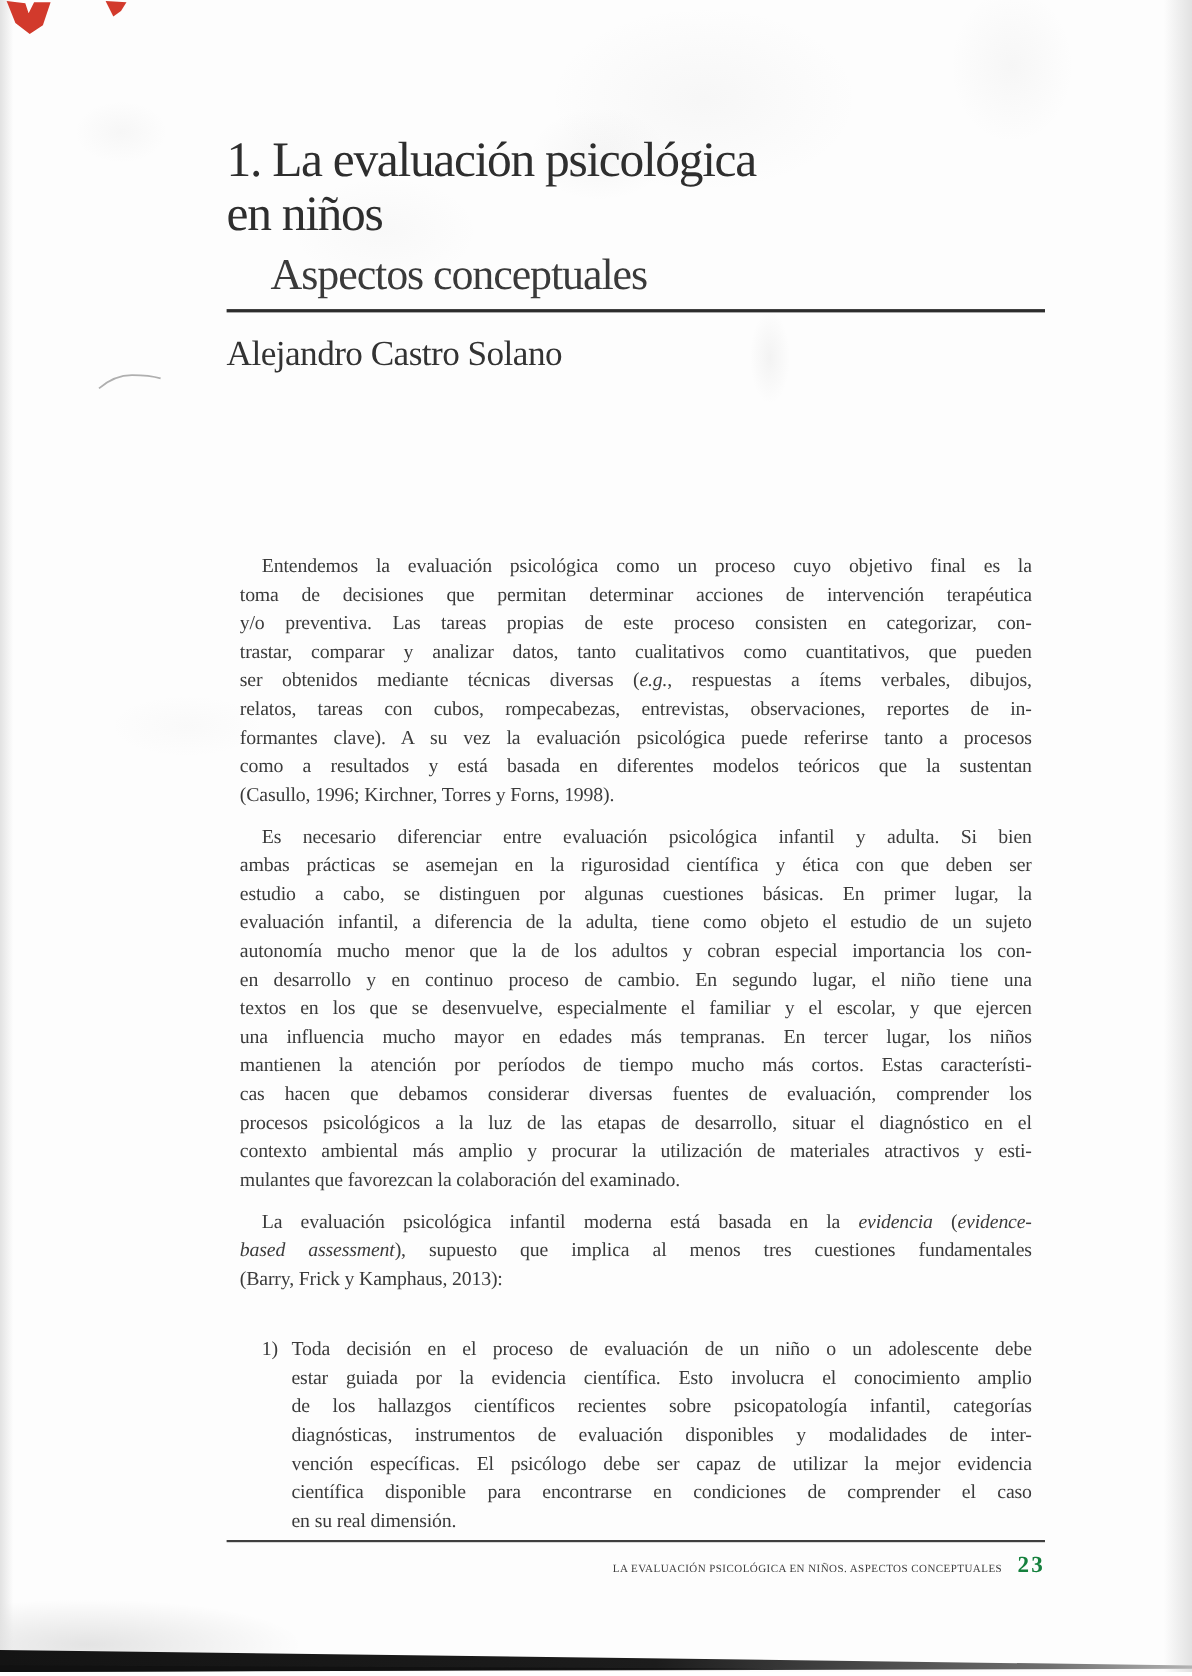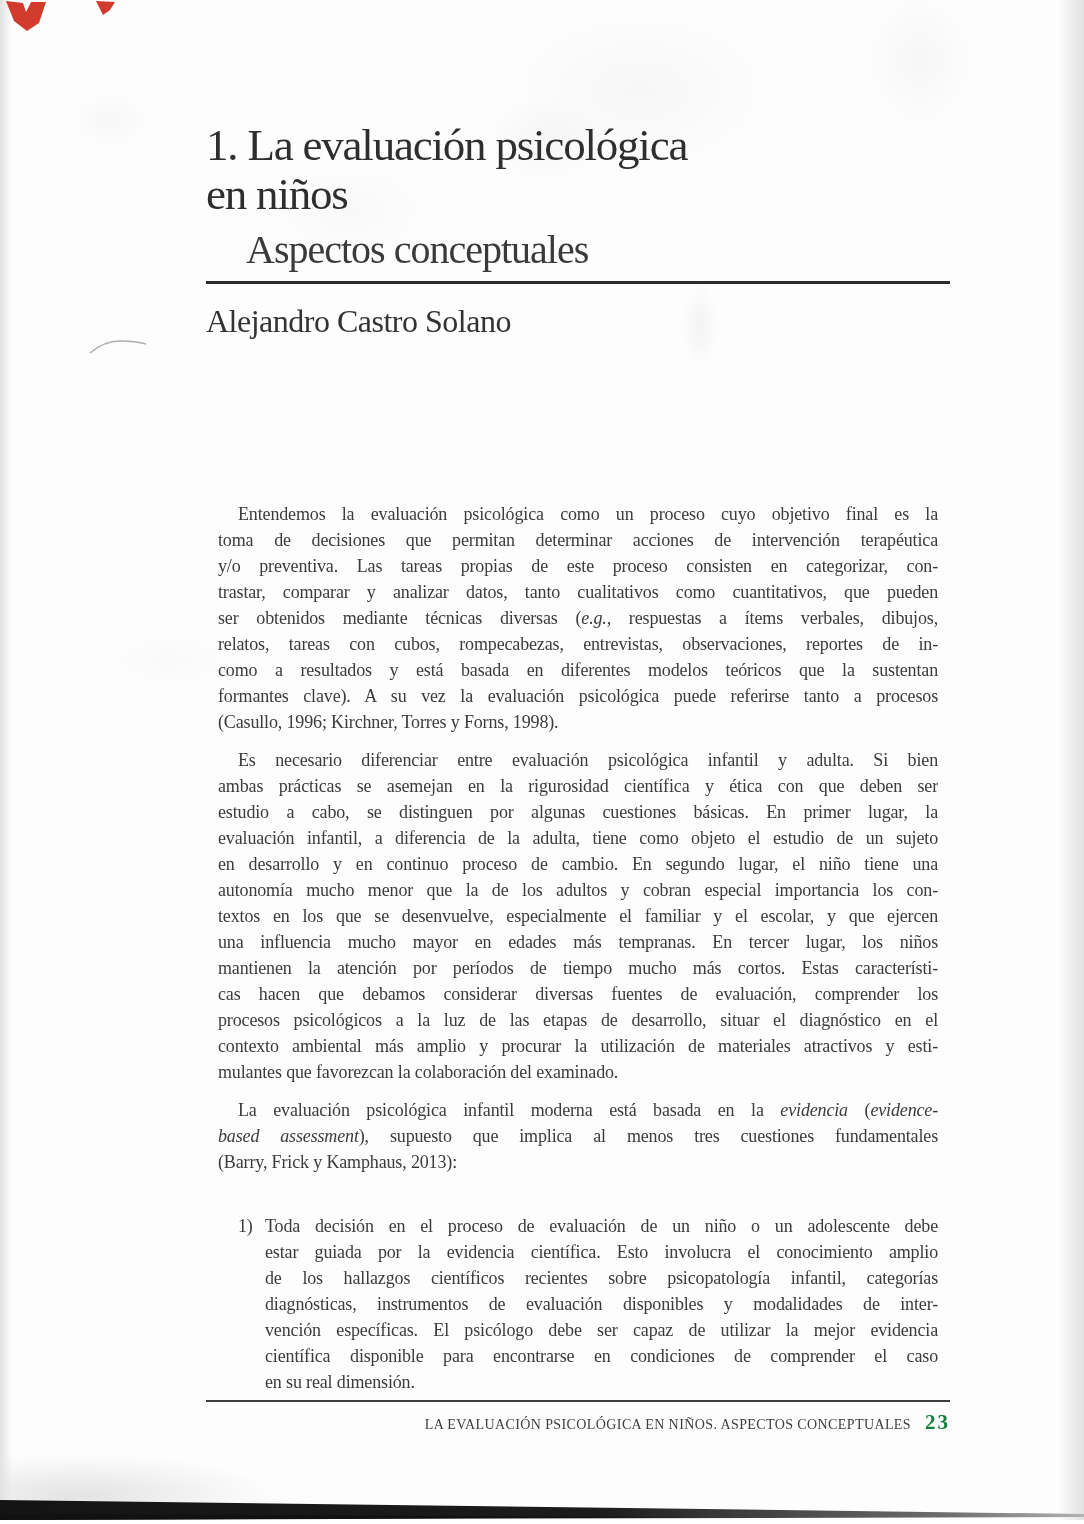--- a/index.html
+++ b/index.html
@@ -74,21 +74,21 @@
 
   .rule-bottom{
     position:absolute;left:206px;top:1400px;width:744px;height:2px;
     background:#3f3f3f;
   }
   .footer-row{
     position:absolute;left:206px;top:1410px;width:744px;
     display:flex;justify-content:flex-end;align-items:baseline;gap:14px;
   }
   .running-title{
-    font-size:14px;letter-spacing:0.4px;color:#3d3d3d;white-space:nowrap;
+    font-size:10px;letter-spacing:0.4px;color:#3d3d3d;white-space:nowrap;
   }
   .page-number{
     font-size:21px;font-weight:700;letter-spacing:2px;color:#15803d;
   }
 </style>
 </head>
 <body>
 
 <div id="page">
 
@@ -117,31 +117,31 @@
   <div class="author">Alejandro Castro Solano</div>
 
   <div class="body-text">
       <div class="para">
         <div class="ln ind"><span>Entendemos la evaluación psicológica como un proceso cuyo objetivo final es la</span></div>
         <div class="ln"><span>toma de decisiones que permitan determinar acciones de intervención terapéutica</span></div>
         <div class="ln"><span>y/o preventiva. Las tareas propias de este proceso consisten en categorizar, con-</span></div>
         <div class="ln"><span>trastar, comparar y analizar datos, tanto cualitativos como cuantitativos, que pueden</span></div>
         <div class="ln"><span>ser obtenidos mediante técnicas diversas (</span><span class="it">e.g.</span><span>, respuestas a ítems verbales, dibujos,</span></div>
         <div class="ln"><span>relatos, tareas con cubos, rompecabezas, entrevistas, observaciones, reportes de in-</span></div>
+        <div class="ln"><span>formantes clave). A su vez la evaluación psicológica puede referirse tanto a procesos</span></div>
         <div class="ln"><span>como a resultados y está basada en diferentes modelos teóricos que la sustentan</span></div>
-        <div class="ln"><span>formantes clave). A su vez la evaluación psicológica puede referirse tanto a procesos</span></div>
         <div class="ln last"><span>(Casullo, 1996; Kirchner, Torres y Forns, 1998).</span></div>
       </div>
       <div class="para">
         <div class="ln ind"><span>Es necesario diferenciar entre evaluación psicológica infantil y adulta. Si bien</span></div>
         <div class="ln"><span>ambas prácticas se asemejan en la rigurosidad científica y ética con que deben ser</span></div>
         <div class="ln"><span>estudio a cabo, se distinguen por algunas cuestiones básicas. En primer lugar, la</span></div>
         <div class="ln"><span>evaluación infantil, a diferencia de la adulta, tiene como objeto el estudio de un sujeto</span></div>
+        <div class="ln"><span>autonomía mucho menor que la de los adultos y cobran especial importancia los con-</span></div>
         <div class="ln"><span>en desarrollo y en continuo proceso de cambio. En segundo lugar, el niño tiene una</span></div>
-        <div class="ln"><span>autonomía mucho menor que la de los adultos y cobran especial importancia los con-</span></div>
         <div class="ln"><span>textos en los que se desenvuelve, especialmente el familiar y el escolar, y que ejercen</span></div>
         <div class="ln"><span>una influencia mucho mayor en edades más tempranas. En tercer lugar, los niños</span></div>
         <div class="ln"><span>mantienen la atención por períodos de tiempo mucho más cortos. Estas característi-</span></div>
         <div class="ln"><span>cas hacen que debamos considerar diversas fuentes de evaluación, comprender los</span></div>
         <div class="ln"><span>procesos psicológicos a la luz de las etapas de desarrollo, situar el diagnóstico en el</span></div>
         <div class="ln"><span>contexto ambiental más amplio y procurar la utilización de materiales atractivos y esti-</span></div>
         <div class="ln last"><span>mulantes que favorezcan la colaboración del examinado.</span></div>
       </div>
       <div class="para">
         <div class="ln ind"><span>La evaluación psicológica infantil moderna está basada en la </span><span class="it">evidencia</span><span> (</span><span class="it">evidence-</span></div>

